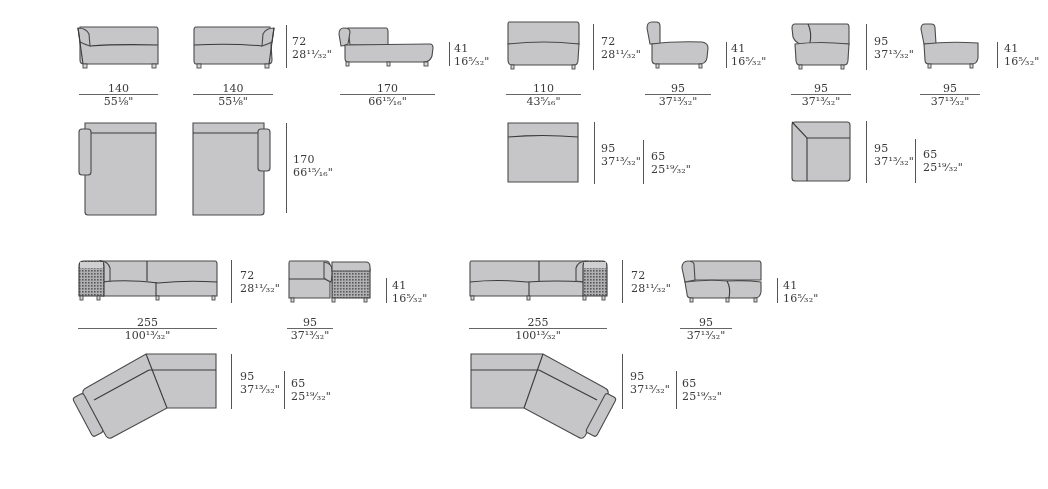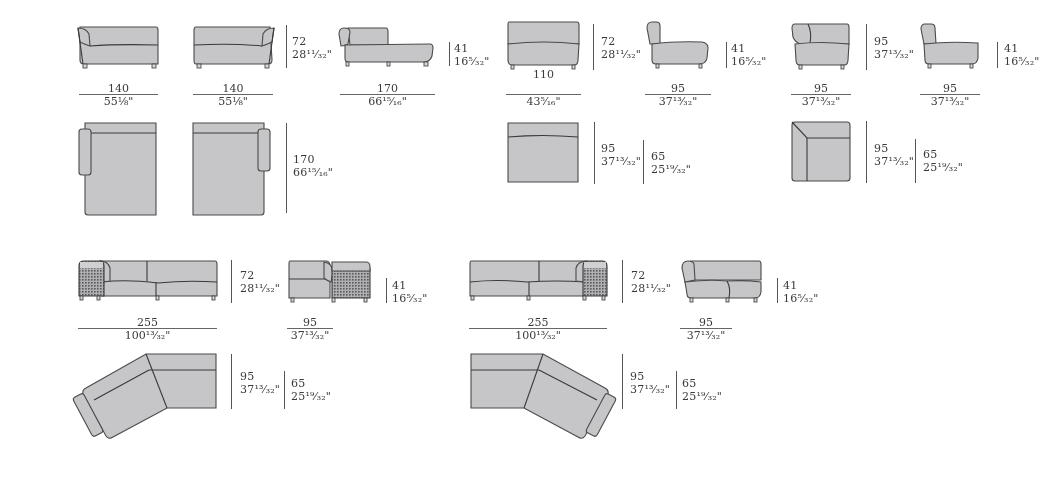--- a/index.html
+++ b/index.html
@@ -59,21 +59,21 @@
 <div class="lbl" style="left:454px;top:42px;">41</div>
 <div class="lbl" style="left:454px;top:55px;">16⁵⁄₃₂"</div>
 
 <svg class="draw" style="left:506px;top:20px;" width="76" height="50">
   <path class="sofa" d="M3 2 L71 2 Q73 2 73 5 L73 24 L2 24 L2 5 Q2 2 3 2 Z"></path>
   <path class="sofa" d="M2 24 Q38 20 73 24 L72 40 Q72 45 68 45 L6 45 Q2 45 2 40 Z"></path>
   <rect class="leg" x="5" y="45" width="3" height="4"></rect>
     <rect class="leg" x="66" y="45" width="3" height="4"></rect>
 </svg>
 <div class="hline" style="left:506px;top:94px;width:75px;"></div>
-<div class="wlbl" style="left:506px;top:68px;width:75px;">110</div>
+<div class="wlbl" style="left:506px;top:82px;width:75px;">110</div>
 <div class="wlbl" style="left:506px;top:95px;width:75px;">43⁵⁄₁₆"</div>
 <div class="vline" style="left:593px;top:24px;height:46px;"></div>
 <div class="lbl" style="left:601px;top:35px;">72</div>
 <div class="lbl" style="left:601px;top:48px;">28¹¹⁄₃₂"</div>
 
 <svg class="draw" style="left:644px;top:20px;" width="70" height="50">
   <path class="sofa" d="M8 2 Q3 2 3 8 L6 24 L16 24 L16 6 Q16 2 12 2 Z"></path>
   <path class="sofa" d="M8 24 Q30 21 58 22 Q64 23 64 28 L63 38 Q62 44 55 44 L12 44 Q8 44 8 40 Z"></path>
   <rect class="leg" x="12" y="44" width="3" height="4"></rect>
     <rect class="leg" x="55" y="44" width="3" height="4"></rect>

